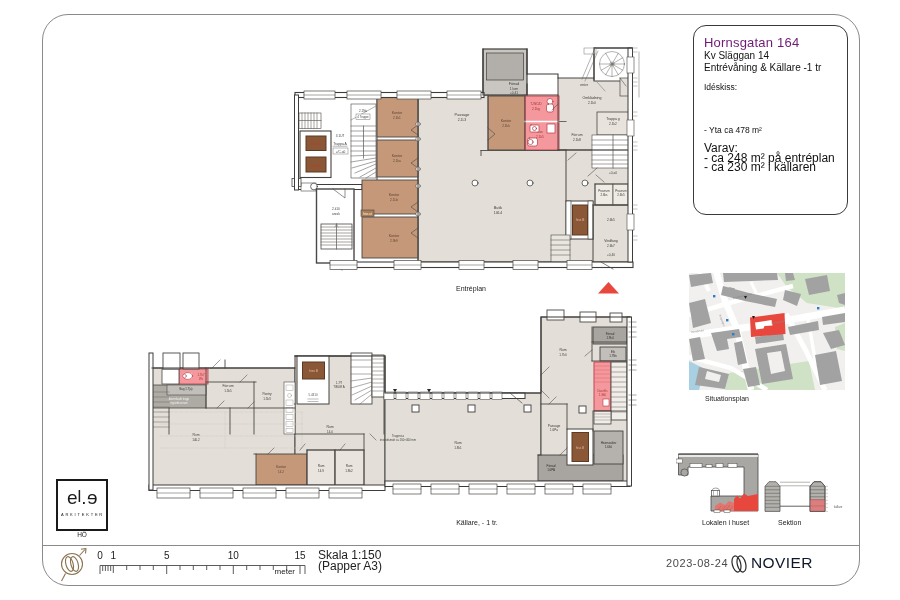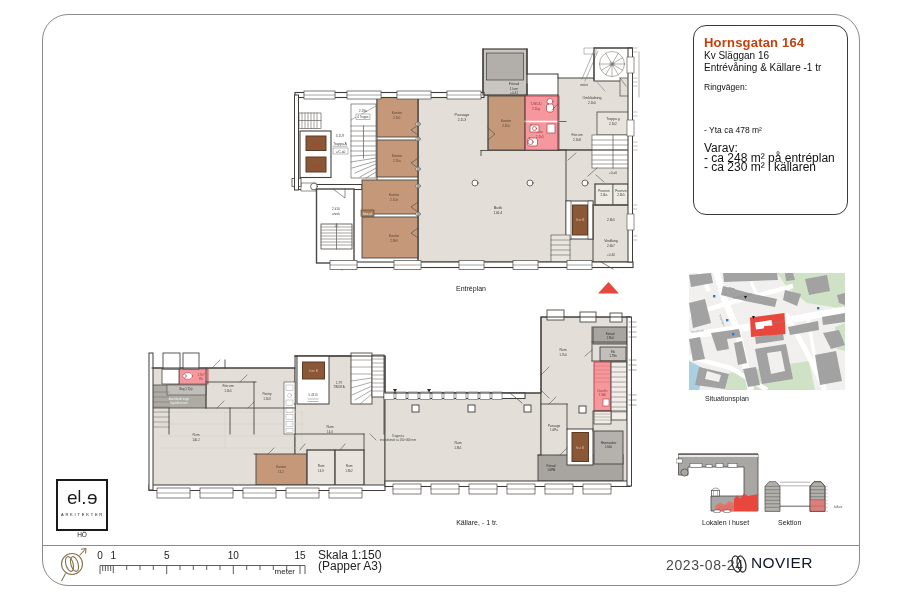--- a/index.html
+++ b/index.html
@@ -9,27 +9,27 @@
 </style>
 </head>
 <body>
 
 <div class="abs" style="left:42px;top:14px;width:816px;height:570px;border:1px solid #8a8a8a;border-radius:26px;"></div>
 
 <div class="abs" style="left:42px;top:545px;width:818px;height:1px;background:#8a8a8a;"></div>
 
 <div class="abs" style="left:693px;top:25px;width:153px;height:188px;border:1px solid #3a3a3a;border-radius:13px;"></div>
 
-<div class="abs" style="left:704px;top:35px;font-size:13px;font-weight:700;color:#c2410c;letter-spacing:0.2px;">Hornsgatan 164</div>
-
-<div class="abs" style="left:704px;top:50px;font-size:10px;color:#111;">Kv Släggan 16</div>
+<div class="abs" style="left:704px;top:35px;font-size:13px;font-weight:400;color:#701a75;letter-spacing:0.2px;">Hornsgatan 164</div>
+
+<div class="abs" style="left:704px;top:50px;font-size:10px;color:#111;">Kv Släggan 14</div>
 
 <div class="abs" style="left:704px;top:62px;font-size:10px;color:#111;">Entrévåning &amp; Källare -1 tr</div>
 
-<div class="abs" style="left:704px;top:82px;font-size:8.5px;color:#111;">Ringvägen:</div>
+<div class="abs" style="left:704px;top:82px;font-size:8.5px;color:#111;">Idéskiss:</div>
 
 <div class="abs" style="left:704px;top:125px;font-size:8.5px;color:#111;text-align:center;">- Yta ca 478 m²</div>
 
 <div class="abs" style="left:704px;top:144px;font-size:12px;color:#111;line-height:9.5px;">Varav:<br>- ca 248 m² på entréplan<br>- ca 230 m² i källaren</div>
 
 <div class="abs" style="left:440px;top:285px;width:62px;text-align:center;font-size:7px;color:#222;">Entréplan</div>
 
 <div class="abs" style="left:446px;top:519px;width:62px;text-align:center;font-size:7px;color:#222;">Källare, - 1 tr.</div>
 
 <div class="abs" style="left:705px;top:395px;font-size:7px;color:#222;">Situationsplan</div>
@@ -39,21 +39,21 @@
 <div class="abs" style="left:778px;top:519px;font-size:7px;color:#222;">Sektion</div>
 
 <div class="abs" style="left:56px;top:479px;width:48px;height:48px;border:2px solid #1a1a1a;background:#fff;"></div>
 
 <div class="abs" style="left:56px;top:487px;width:52px;text-align:center;font-size:19px;color:#1a1a1a;letter-spacing:0px;">e<span style="display:inline-block;transform:translateY(-2px);font-size:17px;">l</span>.<span style="display:inline-block;transform:scaleX(-1);">e</span></div>
 
 <div class="abs" style="left:56px;top:512px;width:53px;text-align:center;font-size:4px;letter-spacing:1.8px;color:#1a1a1a;">ARKITEKTER</div>
 
 <div class="abs" style="left:56px;top:531px;width:52px;text-align:center;font-size:6.5px;color:#222;">HÖ</div>
 
-<div class="abs" style="left:666px;top:557px;font-size:14px;color:#4a4a4a;letter-spacing:0.6px;">2023-08-24</div>
+<div class="abs" style="left:666px;top:557px;font-size:11px;color:#4a4a4a;letter-spacing:0.6px;">2023-08-24</div>
 
 <svg class="abs" style="left:726px;top:551px;" width="26" height="26" viewBox="0 0 26 26">
   <g fill="none" stroke="#2a2a2a" stroke-width="1.2">
     <ellipse cx="10.5" cy="13" rx="4.2" ry="8.2" transform="rotate(-14 10.5 13)"></ellipse>
     <ellipse cx="15.5" cy="13" rx="4.2" ry="8.2" transform="rotate(-14 15.5 13)"></ellipse>
   </g>
 </svg>
 
 <div class="abs" style="left:751px;top:554px;font-size:15.5px;color:#0f172a;letter-spacing:0.4px;">NOVIER</div>
 

